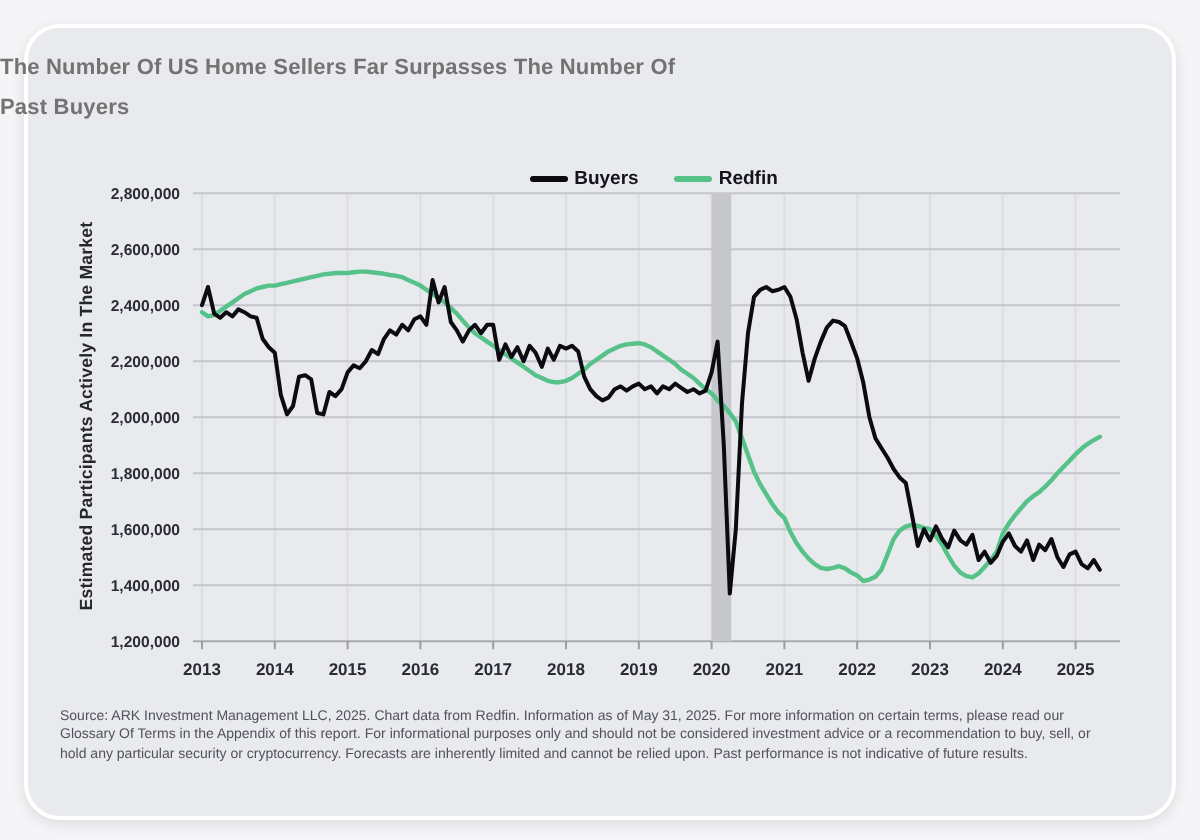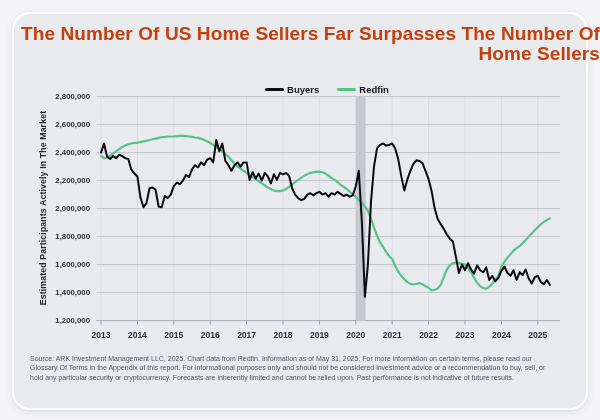--- a/index.html
+++ b/index.html
@@ -1,42 +1,42 @@
 <!DOCTYPE html>
 <html><head>
 <meta charset="utf-8">
 <style>
   html,body{margin:0;padding:0;width:600px;height:420px;overflow:hidden;
     background:#f5f5f7;font-family:"Liberation Sans",sans-serif;}
   .stage{position:relative;width:600px;height:420px;}
   .card{position:absolute;left:12px;top:12px;width:572px;height:394px;
     background:#e9eaee;border:2px solid #ffffff;border-radius:18px;
     box-shadow:0 2px 7px rgba(40,40,60,0.12);}
-  .title{position:absolute;left:0;top:24px;width:600px;text-align:right;
-    font-size:19px;font-weight:bold;color:#c2410c;line-height:20px;letter-spacing:0.1px;}
+  .title{position:absolute;left:0;top:24px;width:600px;text-align:left;
+    font-size:11px;font-weight:bold;color:#737373;line-height:20px;letter-spacing:0.1px;}
   .legend{position:absolute;left:0;top:84px;width:600px;display:flex;
     justify-content:center;align-items:center;gap:18px;margin-left:27px;}
   .legend-item{display:flex;align-items:center;gap:3px;}
   .swatch{display:inline-block;width:19px;height:2.6px;border-radius:2px;}
   .legend-label{font-size:9.5px;font-weight:bold;color:#14141c;}
   .ylab{position:absolute;left:-71px;top:203px;width:228px;text-align:center;
     transform:rotate(-90deg);font-size:8.8px;font-weight:bold;color:#26262f;letter-spacing:0.1px;}
   svg.plot{position:absolute;left:0;top:0;}
   .footer{position:absolute;left:30px;top:354px;width:524px;
     font-size:7px;line-height:9.4px;color:#51515c;}
 </style>
 </head>
 <body>
 
 <div class="stage">
   <div class="card"></div>
 
   <div class="title">
     <div>The Number Of US Home Sellers Far Surpasses The Number Of</div>
-    <div>Home Sellers</div>
+    <div>Past Buyers</div>
   </div>
 
   <div class="legend">
     <div class="legend-item">
       <span class="swatch" style="background: rgb(11, 11, 16);"></span>
       <span class="legend-label">Buyers</span>
     </div>
     <div class="legend-item">
       <span class="swatch" style="background: rgb(86, 194, 137);"></span>
       <span class="legend-label">Redfin</span>

